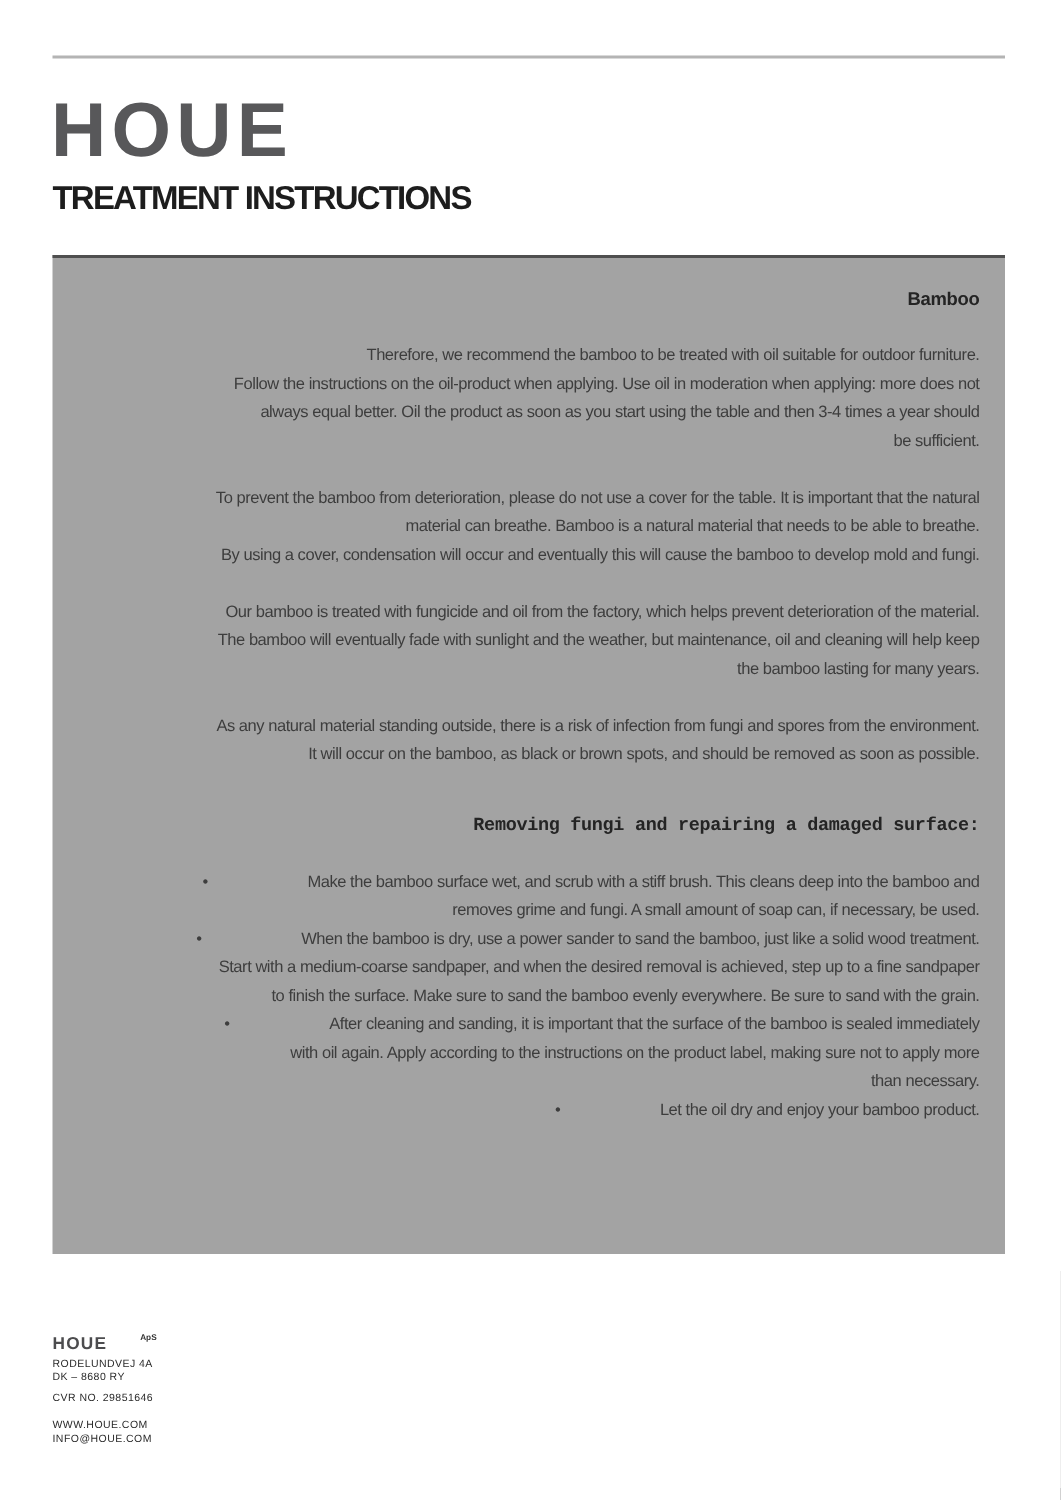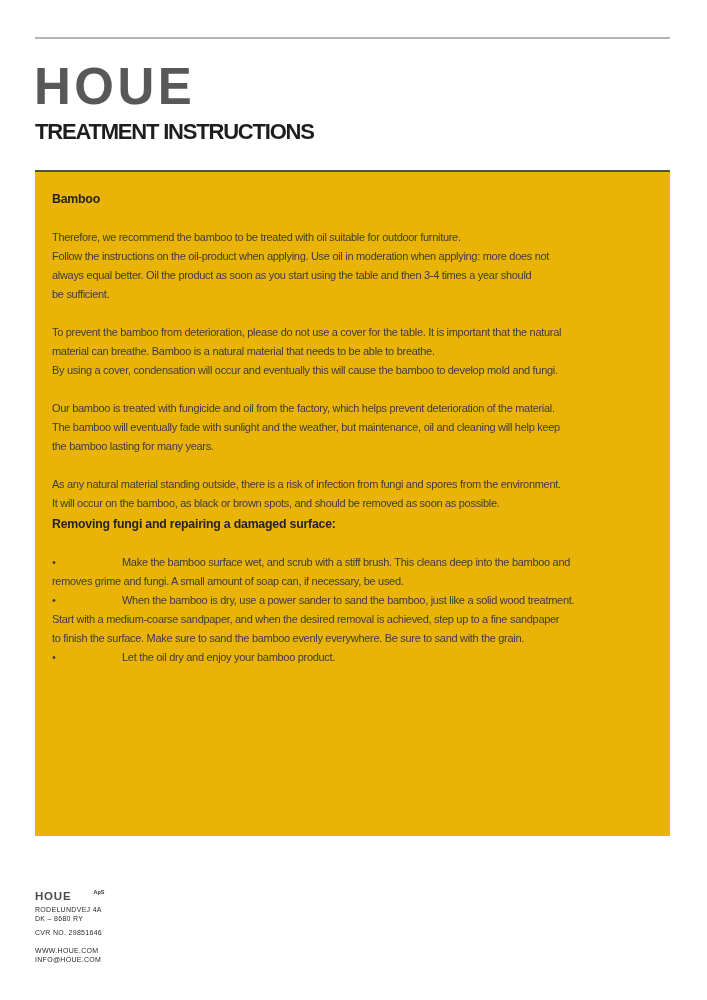--- a/index.html
+++ b/index.html
@@ -33,45 +33,47 @@
     font-weight: 700;
     letter-spacing: -1.2px;
     line-height: 1;
     color: #1d1d1d;
   }
   .content-box {
     position: absolute;
     left: 35px; top: 170px;
     width: 635px; height: 666px;
     box-sizing: border-box;
-    background: #eab308;
+    background: #a3a3a3;
     border-top: 2px solid #4f4f4f;
     padding: 18px 17px 0 17px;
     color: #3d3d3d;
     font-size: 11px;
     letter-spacing: -0.3px;
     line-height: 19px;
+    text-align: right;
   }
   .doc-title {
     font-size: 12.3px;
     font-weight: bold;
     letter-spacing: -0.2px;
     color: #242424;
     margin: 0;
   }
   .para {
     margin: 19px 0 0 0;
     white-space: pre-wrap;
   }
   .doc-subheading {
     font-size: 12.3px;
     font-weight: bold;
     letter-spacing: -0.2px;
     color: #242424;
-    margin: 2px 0 0 0;
+    margin: 28px 0 0 0;
+    font-family: Liberation Mono, monospace;
   }
   .bullets { margin-top: 19px; }
   .bullet {
     white-space: pre-wrap;
     -moz-tab-size: 70px;
     tab-size: 70px;
   }
   .footer {
     position: absolute;
     left: 35px; top: 886px;
@@ -127,20 +129,23 @@
 It will occur on the bamboo, as black or brown spots, and should be removed as soon as possible.</p>
 
     <div class="doc-subheading">Removing fungi and repairing a damaged surface:</div>
 
     <div class="bullets">
       <div class="bullet">•	Make the bamboo surface wet, and scrub with a stiff brush. This cleans deep into the bamboo and
 removes grime and fungi. A small amount of soap can, if necessary, be used.</div>
       <div class="bullet">•	When the bamboo is dry, use a power sander to sand the bamboo, just like a solid wood treatment.
 Start with a medium-coarse sandpaper, and when the desired removal is achieved, step up to a fine sandpaper
 to finish the surface. Make sure to sand the bamboo evenly everywhere. Be sure to sand with the grain.</div>
+      <div class="bullet">•	After cleaning and sanding, it is important that the surface of the bamboo is sealed immediately
+with oil again. Apply according to the instructions on the product label, making sure not to apply more
+ than necessary.</div>
       <div class="bullet">•	Let the oil dry and enjoy your bamboo product.</div>
     </div>
   </div>
 
   <div class="footer">
     <div class="footer-brand-row">
       <span class="footer-brand">HOUE</span><span class="footer-brand-suffix">ApS</span>
     </div>
     <div class="footer-address footer-small">
       <div>RODELUNDVEJ 4A</div>

